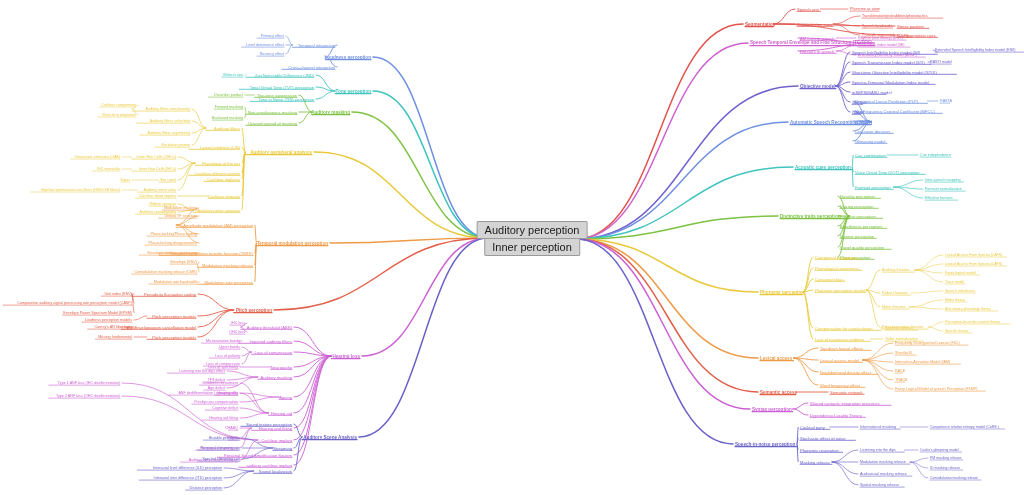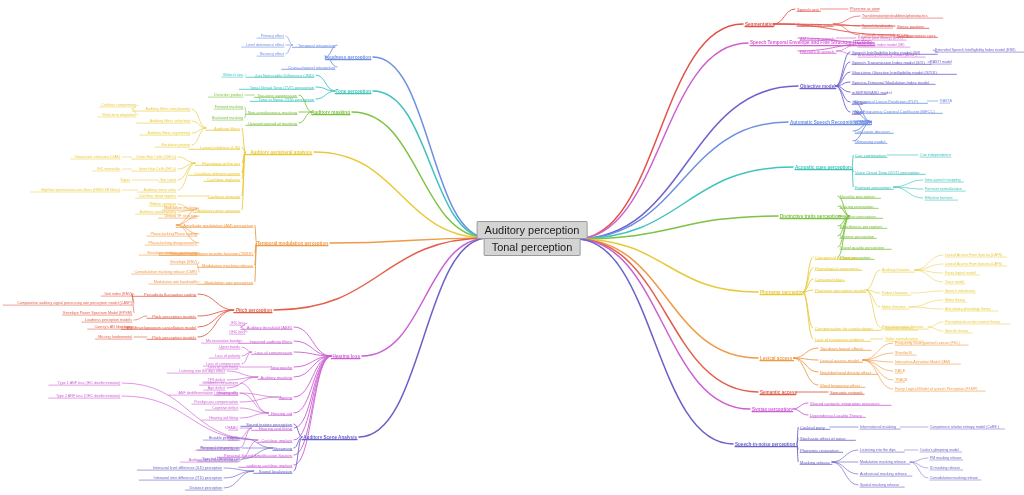--- a/index.html
+++ b/index.html
@@ -654,15 +654,15 @@
       <div class="node lvl2 anchor-e" style="left: 800px; top: 462px; color: rgb(106, 98, 200);">Masking release</div>
       <div class="node lvl3 anchor-e" style="left: 860px; top: 450px; color: rgb(106, 98, 200);">Listening into the dips</div>
       <div class="node lvl4 anchor-e" style="left: 920px; top: 450px; color: rgb(106, 98, 200);">Cooke's glimpsing model</div>
       <div class="node lvl3 anchor-e" style="left: 860px; top: 462px; color: rgb(106, 98, 200);">Modulation masking release</div>
       <div class="node lvl4 anchor-e" style="left: 930px; top: 458px; color: rgb(106, 98, 200);">FM masking release</div>
       <div class="node lvl4 anchor-e" style="left: 930px; top: 468px; color: rgb(106, 98, 200);">ID masking release</div>
       <div class="node lvl4 anchor-e" style="left: 930px; top: 478px; color: rgb(106, 98, 200);">Comodulation masking release</div>
       <div class="node lvl3 anchor-e" style="left: 860px; top: 474px; color: rgb(106, 98, 200);">Audiovisual masking release</div>
       <div class="node lvl3 anchor-e" style="left: 860px; top: 485px; color: rgb(106, 98, 200);">Spatial masking release</div>
       <div class="node root" style="left: 532px; top: 230px;">Auditory perception</div>
-      <div class="node root" style="left: 532px; top: 247px;">Tonal perception</div>
+      <div class="node root" style="left: 532px; top: 247px;">Inner perception</div>
     </div>
 </div>
 
 </body></html>

